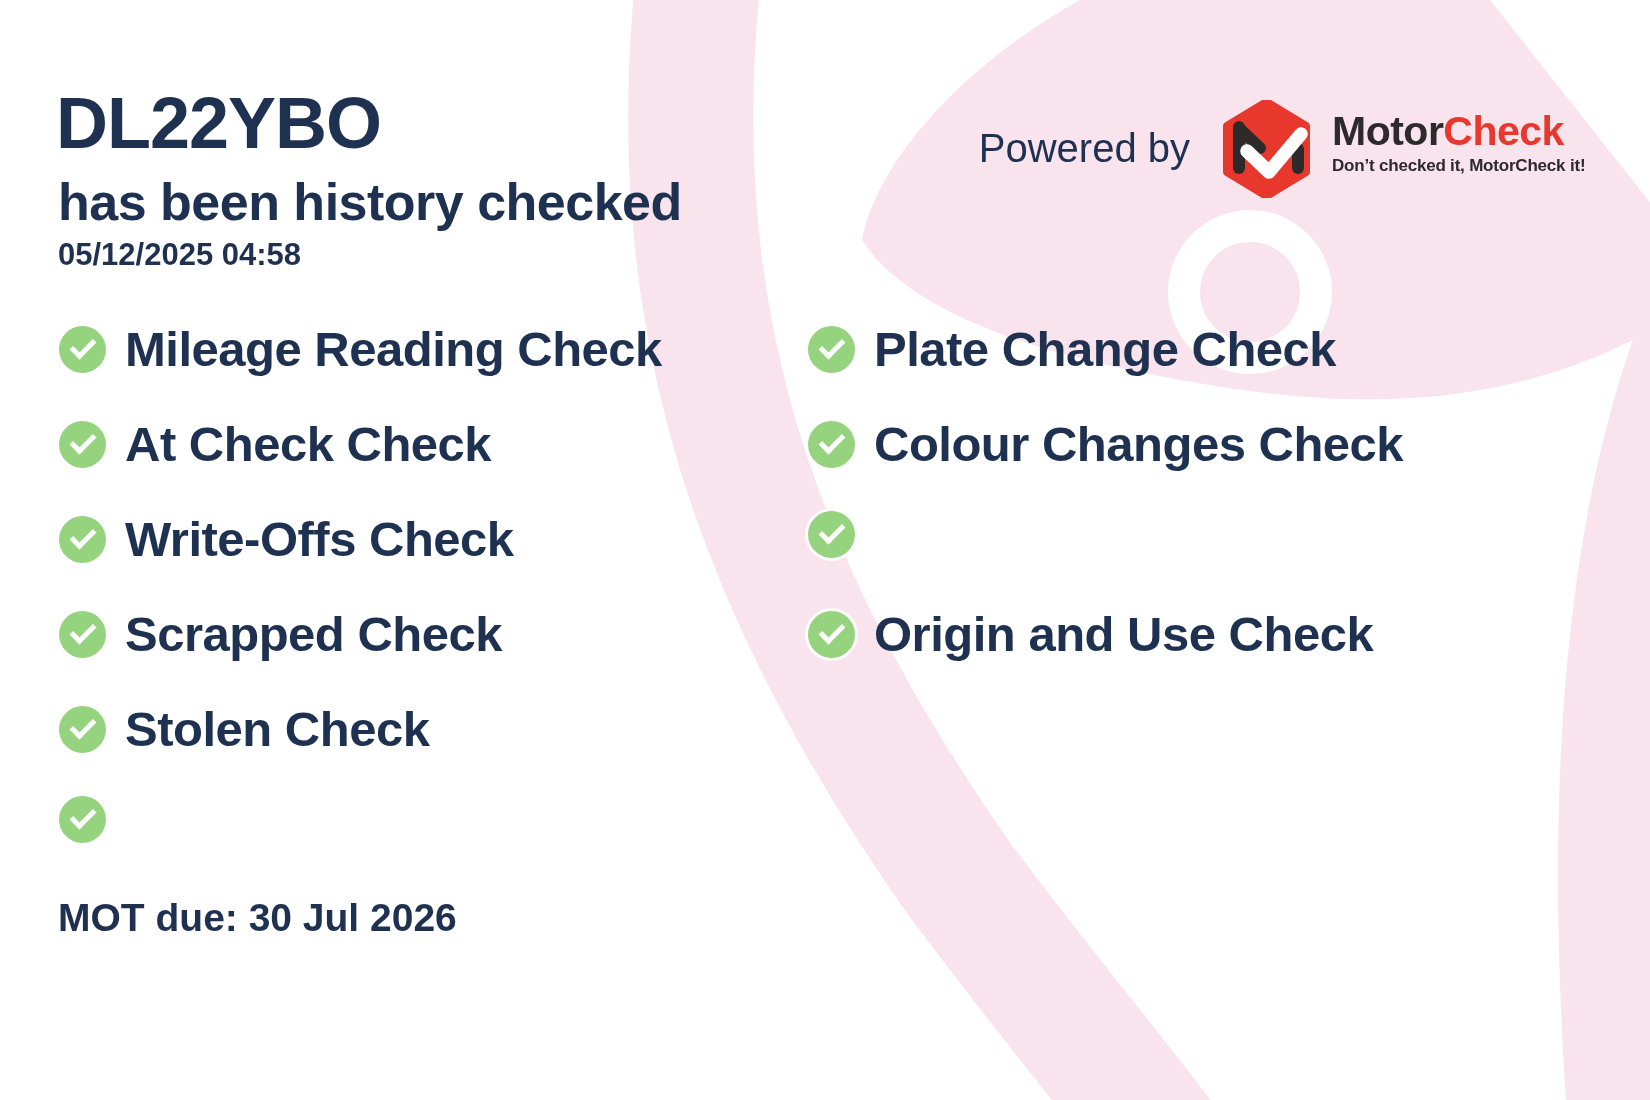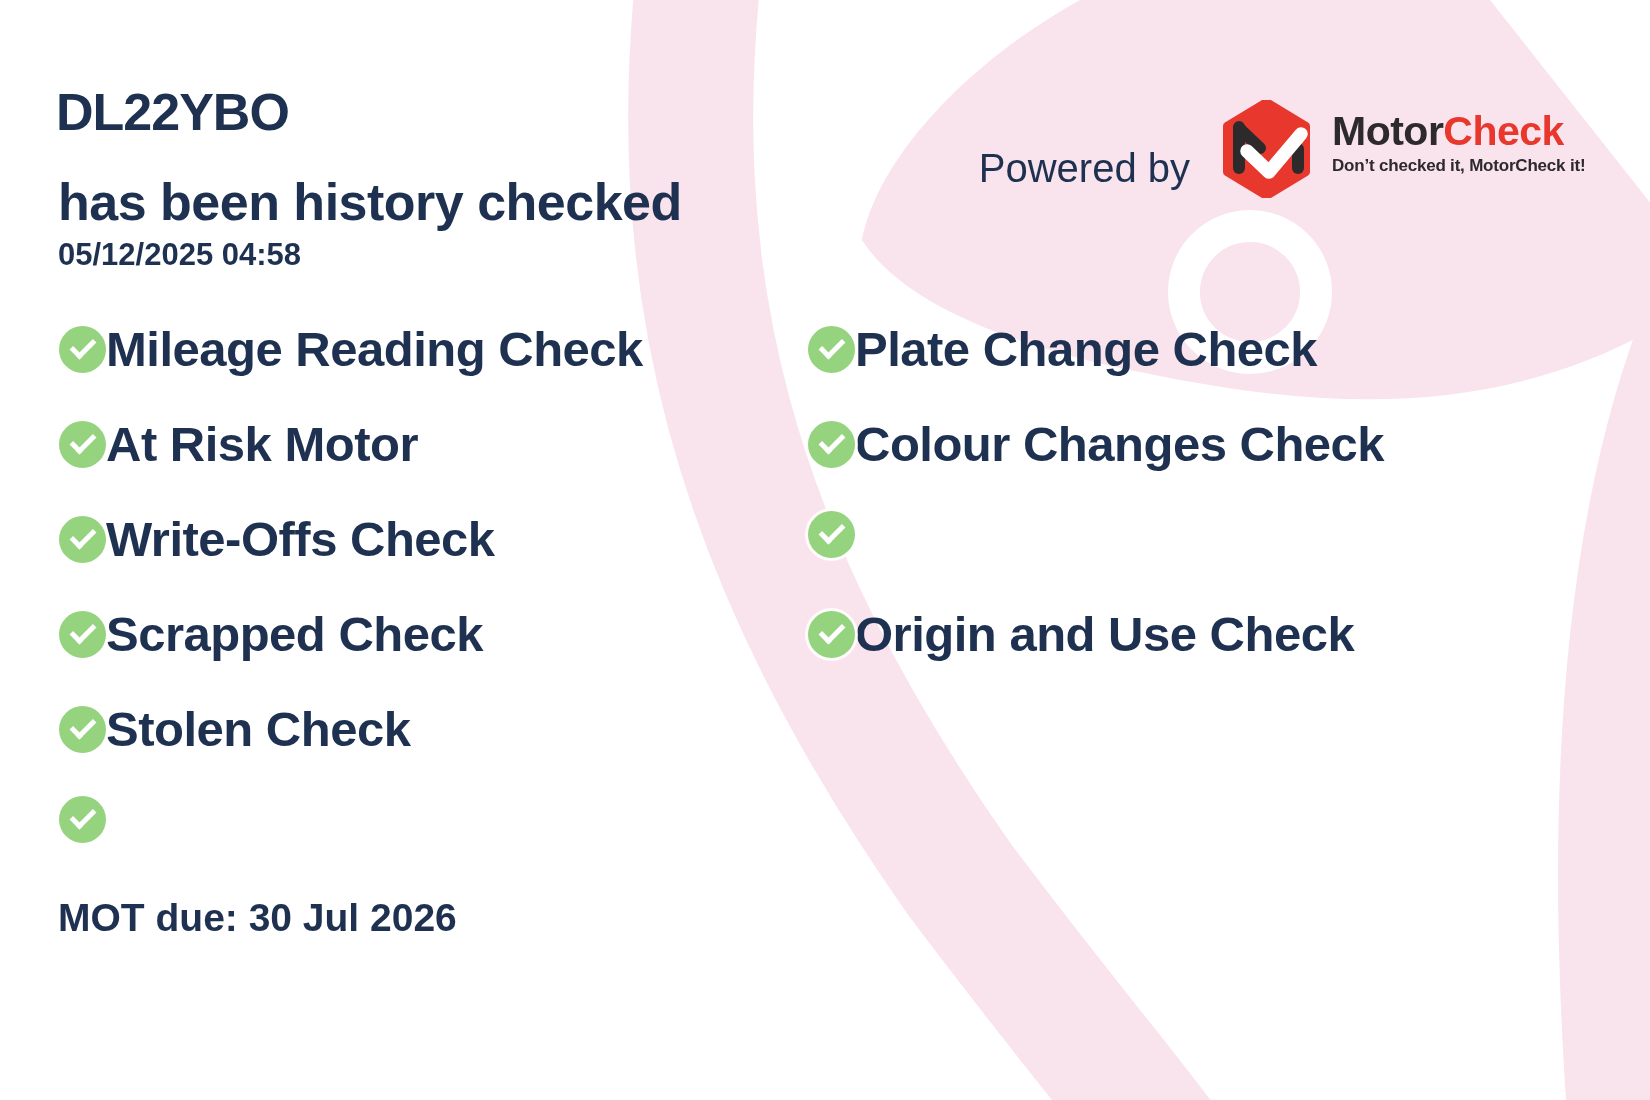--- a/index.html
+++ b/index.html
@@ -8,40 +8,40 @@
     background:#ffffff;
     font-family:"Liberation Sans", sans-serif;
     -webkit-font-smoothing:antialiased;
   }
   
   #bg-wheel{position:absolute;inset:0;z-index:0;}
   
   .fg{position:absolute;z-index:1;}
   #title{
     left:56px;top:84px;
-    font-size:52px;font-weight:700;letter-spacing:-1px;
+    font-size:72px;font-weight:700;letter-spacing:-1px;
     color:#1f3150;line-height:1.1;
   }
   #subtitle{
     left:58px;top:174px;
     font-size:52px;font-weight:700;letter-spacing:-0.5px;
     color:#1f3150;line-height:1.1;
   }
   #timestamp{
     left:58px;top:237px;
     font-size:31px;font-weight:700;
     color:#1f3150;
   }
   
   .check-row{
     position:absolute;display:flex;align-items:center;z-index:1;
   }
   .check-row .label{
     font-size:49px;font-weight:700;color:#1f3150;white-space:nowrap;
-    letter-spacing:-0.5px;
+    margin-left:19px;letter-spacing:-0.5px;
   }
   .tick{
     width:47px;height:47px;border-radius:50%;
     background:#95d37f;position:relative;flex:0 0 47px;
     box-shadow:0 0 0 3px rgba(255,255,255,0.85);
   }
   .tick::before{
     content:"";position:absolute;left:12px;top:13px;
     width:19px;height:9px;
     border-left:5px solid #ffffff;border-bottom:5px solid #ffffff;
@@ -51,21 +51,21 @@
   .col-right{left:808px;}
   .row-0{top:321px;} .row-1{top:416px;} .row-2{top:511px;}
   .row-3{top:606px;} .row-4{top:701px;} .row-5{top:796px;}
   #mot-due{
     left:58px;top:896px;
     font-size:39px;font-weight:700;color:#1f3150;
   }
   
   #powered-by{
     left:946px;top:126px;width:244px;text-align:right;
-    font-size:40px;font-weight:500;color:#1f3150;margin-top:20px;
+    font-size:40px;font-weight:500;color:#1f3150;
   }
   #logo-emblem{left:1222px;top:100px;width:89px;height:98px;}
   #logo-text{left:1332px;top:110px;}
   #brand-name{
     font-size:41px;font-weight:700;line-height:1.05;letter-spacing:-0.5px;
     white-space:nowrap;
   }
   #brand-name .dark{color:#2d2a2b;margin-top:6px;}
   #brand-name .red{color:#e8382d;}
   #tagline{
@@ -110,21 +110,21 @@
   </div>
   <div id="tagline">Don’t checked it, MotorCheck it!</div>
 </div>
 
 <div class="check-row col-left row-0">
   <span class="tick"></span>
   <span class="label">Mileage Reading Check</span>
 </div>
 <div class="check-row col-left row-1">
   <span class="tick"></span>
-  <span class="label">At Risk Motor</span>
+  <span class="label">At Check Check</span>
 </div>
 <div class="check-row col-left row-2">
   <span class="tick"></span>
   <span class="label">Write-Offs Check</span>
 </div>
 <div class="check-row col-left row-3">
   <span class="tick"></span>
   <span class="label">Scrapped Check</span>
 </div>
 <div class="check-row col-left row-4">

